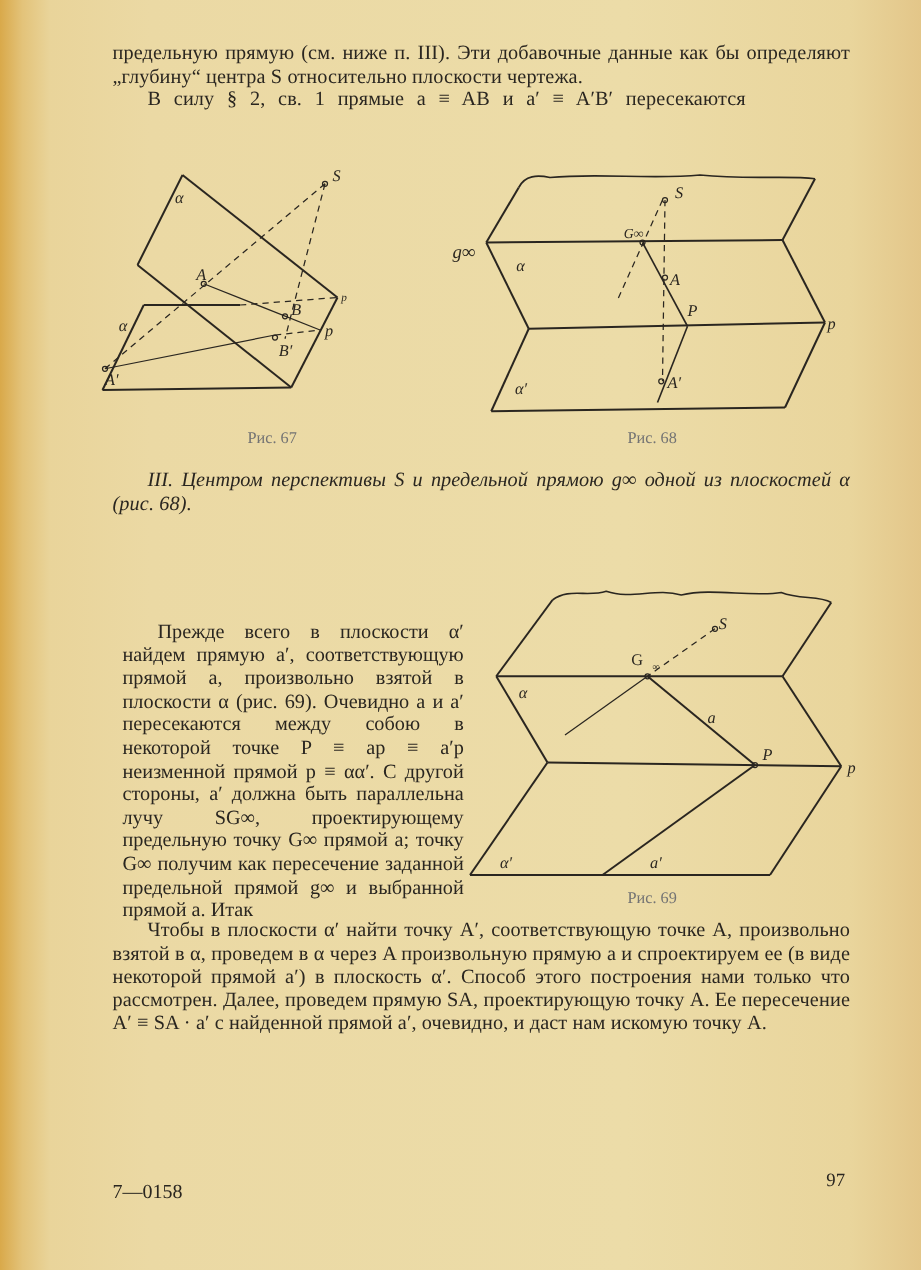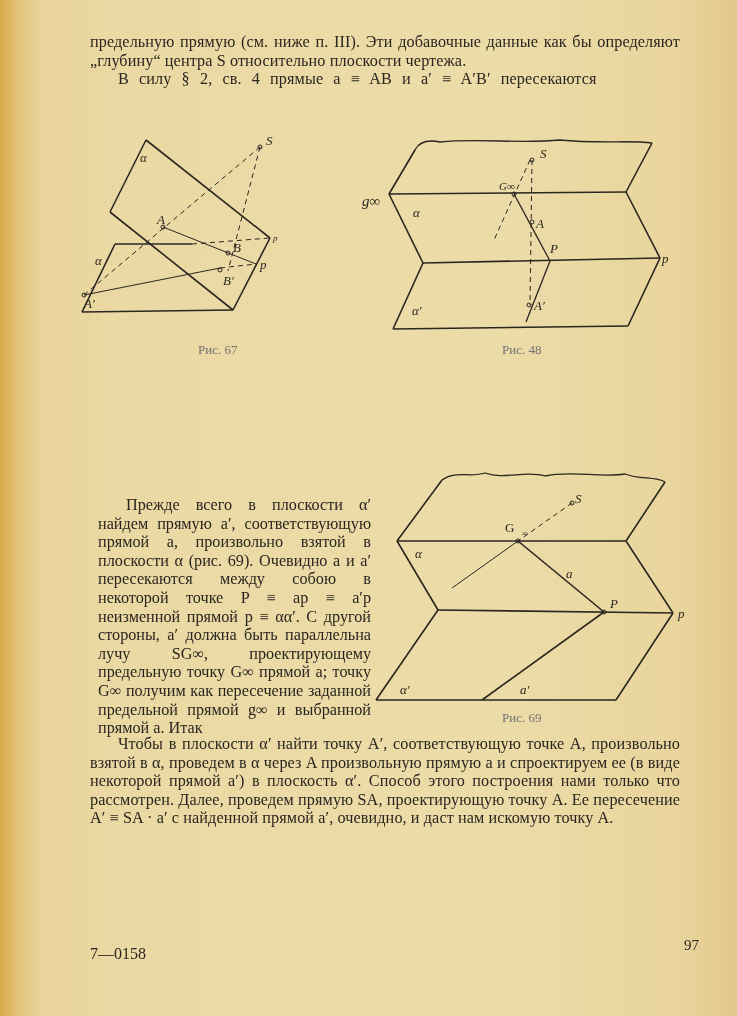--- a/index.html
+++ b/index.html
@@ -19,21 +19,21 @@
   .foot{position:absolute;font-size:16px;}
   .pnum{position:absolute;font-size:15px;}
 </style>
 </head>
 <body>
 
 <div class="page">
 
   <div class="txt" style="top:33px;">
     <p>предельную прямую (см. ниже п. III). Эти добавочные данные как бы определяют „глубину“ центра S относительно плоскости чертежа.</p>
-    <p class="ind" style="word-spacing:6px;">В силу § 2, св. 4 прямые a ≡ AB и a′ ≡ A′B′ пересекаются</p>
+    <p class="ind" style="word-spacing:6px;">В силу § 2, св. 1 прямые a ≡ AB и a′ ≡ A′B′ пересекаются</p>
   </div>
 
   <svg class="fig" style="left:60px;top:140px;" width="250" height="200" viewBox="0 0 250 200">
 
     <polyline points="46,0 10,72 " stroke-width="1.6"></polyline>
     <line x1="46" y1="0" x2="170" y2="98" stroke-width="1.6"></line>
     <line x1="10" y1="72" x2="133" y2="170" stroke-width="1.6"></line>
     <line x1="170" y1="98" x2="133" y2="170" stroke-width="1.6"></line>
 
     <line x1="15" y1="104" x2="92" y2="104" stroke-width="1.6"></line>
@@ -90,23 +90,24 @@
     <text class="lbl" x="2" y="96" style="font-size:15px">g∞</text>
     <text class="lbl" x="53" y="107">α</text>
     <text class="lbl" x="52" y="205">α′</text>
     <text class="lbl" x="180" y="48">S</text>
     <text class="lbl" x="139" y="80" style="font-size:11px">G∞</text>
     <text class="lbl" x="176" y="118">A</text>
     <text class="lbl" x="190" y="143">P</text>
     <text class="lbl" x="302" y="153">p</text>
     <text class="lbl" x="174" y="200">A′</text>
   </svg>
-  <div class="cap" style="left:462px;top:342px;">Рис. 48</div>
+  <div class="cap" style="left:462px;top:342px;">Рис. 68</div>
 
   <div class="txt" style="top:375px;">
+    <p class="ind it" style="width:590px">III. Центром перспективы S и предельной прямою g∞ одной из плоскостей α (рис. 68).</p>
   </div>
 
   <div class="narrow" style="top:496px;">
     <p class="ind" style="margin:0">Прежде всего в плоскости α′ найдем прямую a′, соответствующую прямой a, произвольно взятой в плоскости α (рис. 69). Очевидно a и a′ пересекаются между собою в некоторой точке P ≡ ap ≡ a′p неизменной прямой p ≡ αα′. С другой стороны, a′ должна быть параллельна лучу SG∞, проектирующему предельную точку G∞ прямой a; точку G∞ получим как пересечение заданной предельной прямой g∞ и выбранной прямой a. Итак</p>
   </div>
 
   <svg class="fig" style="left:320px;top:470px;" width="330" height="240" viewBox="0 0 330 240">
     <path d="M82,10 C95,0 110,8 125,3 C145,10 165,0 185,6 C210,0 240,8 265,4 C280,10 295,6 305,12" stroke-width="1.3"></path>
     <line x1="82" y1="10" x2="37" y2="71" stroke-width="1.6"></line>
     <line x1="305" y1="12" x2="266" y2="71" stroke-width="1.6"></line>
@@ -138,14 +139,14 @@
     <text class="lbl" x="40" y="224">α′</text>
     <text class="lbl" x="160" y="224">a′</text>
   </svg>
   <div class="cap" style="left:462px;top:710px;">Рис. 69</div>
 
   <div class="txt" style="top:735px;">
     <p class="ind">Чтобы в плоскости α′ найти точку A′, соответствующую точке A, произвольно взятой в α, проведем в α через A произвольную прямую a и спроектируем ее (в виде некоторой прямой a′) в плоскость α′. Способ этого построения нами только что рассмотрен. Далее, проведем прямую SA, проектирующую точку A. Ее пересечение A′ ≡ SA · a′ с найденной прямой a′, очевидно, и даст нам искомую точку A.</p>
   </div>
 
   <div class="foot" style="left:50px;top:945px;">7—0158</div>
-  <div class="pnum" style="left:644px;top:937px;">97</div>
+  <div class="pnum" style="left:621px;top:937px;">97</div>
 </div>
 
 </body></html>

